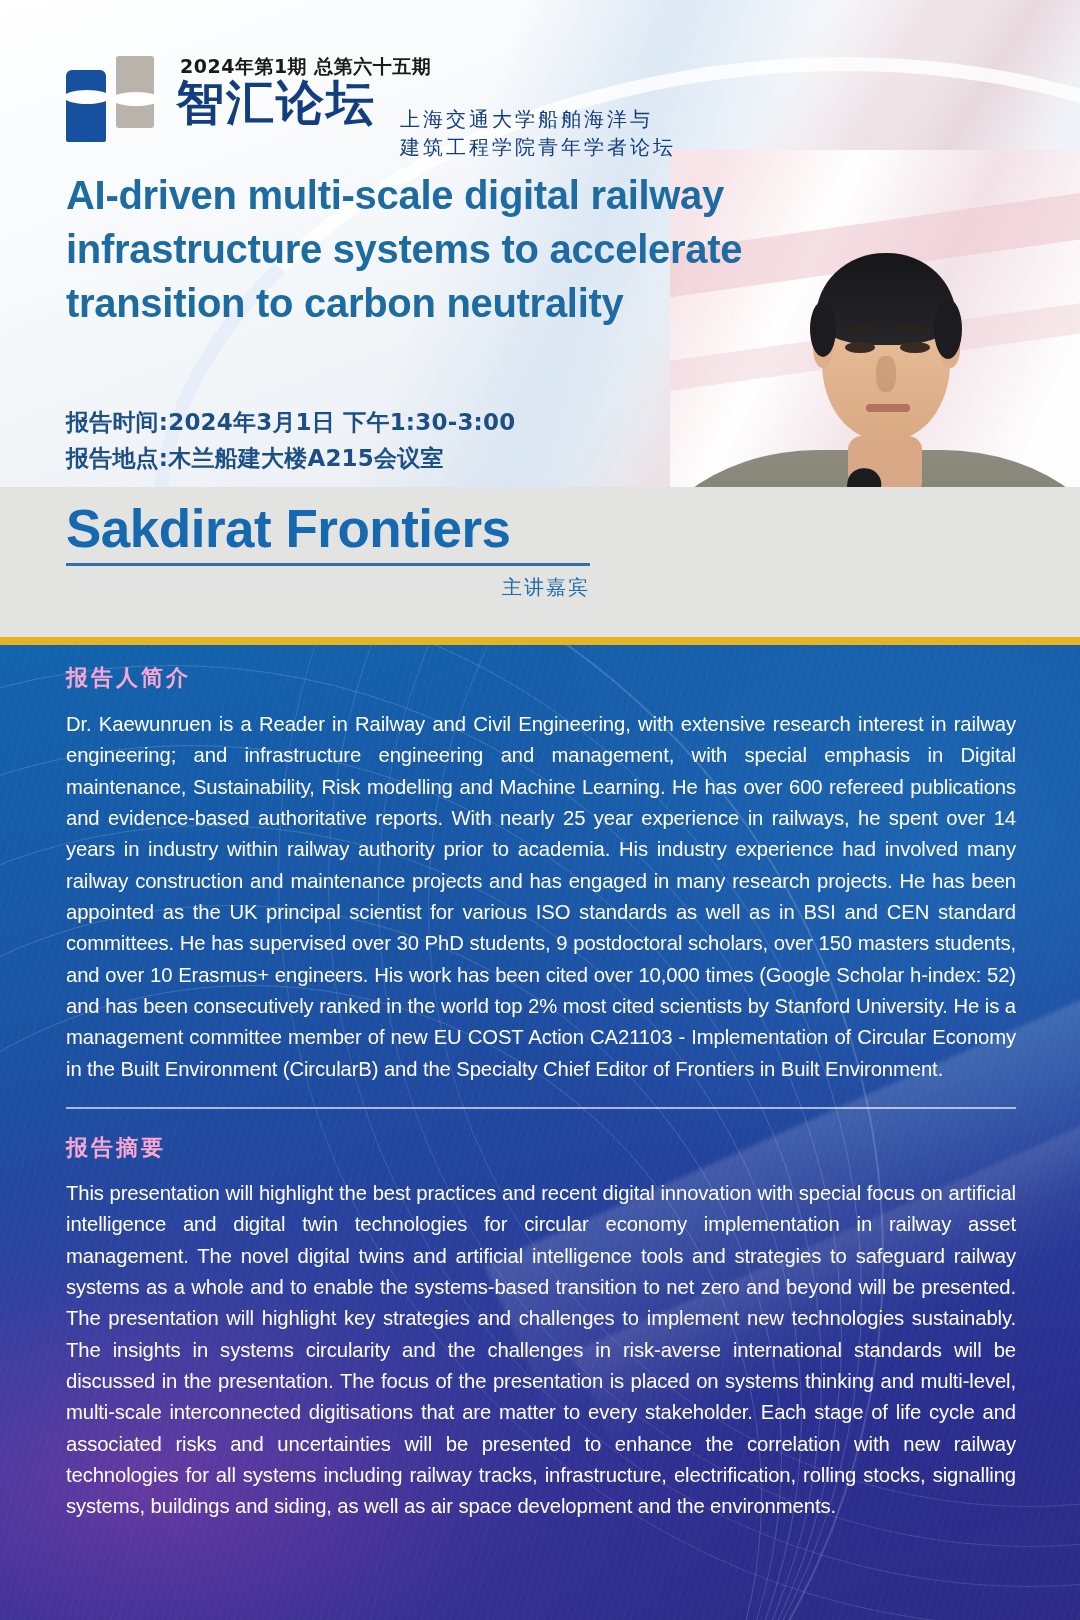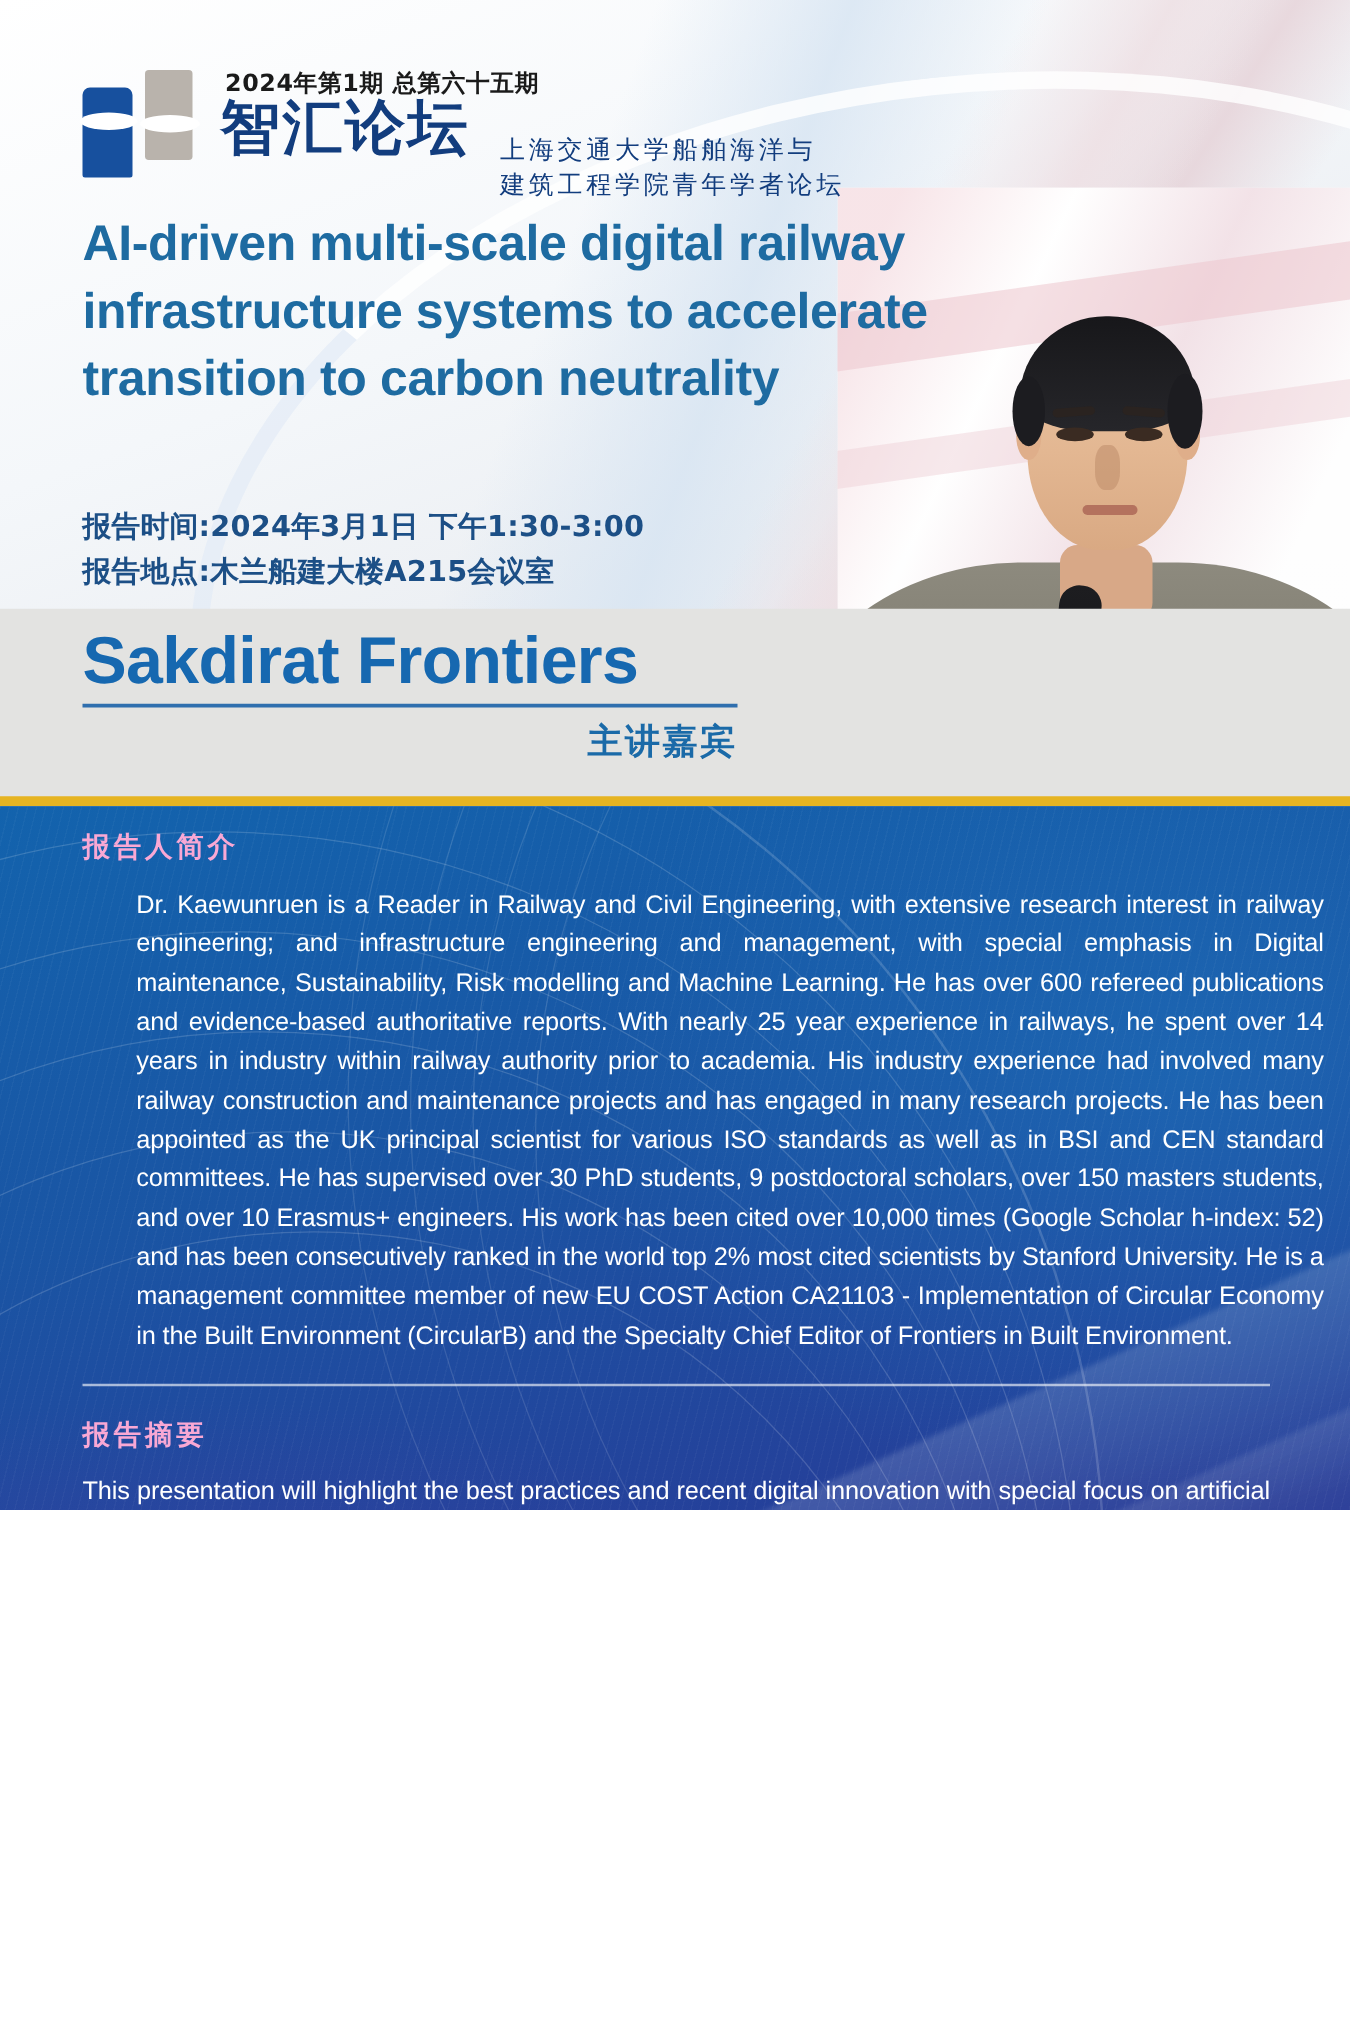--- a/index.html
+++ b/index.html
@@ -1,21 +1,21 @@
 <!DOCTYPE html>
 <html><head>
 <meta charset="utf-8">
 <style>
   html,body{margin:0;padding:0;}
   body{
     width:1080px;height:1620px;
     font-family:"Liberation Sans","DejaVu Sans",sans-serif;
     background:#ffffff;overflow:hidden;
   }
-  .poster{position:relative;width:1080px;height:1208px;overflow:hidden;}
+  .poster{position:relative;width:1080px;height:1620px;overflow:hidden;}
 
   
   .header{
     position:absolute;left:0;top:0;width:1080px;height:645px;overflow:hidden;
     background:#eef1f5;
   }
   .hdr-bg{
     position:absolute;inset:0;
     background:
       linear-gradient(118deg, rgba(255,255,255,0) 58%, rgba(238,224,228,.85) 66%, rgba(255,255,255,0) 72%),
@@ -88,21 +88,21 @@
   .brand-sub{position:absolute;left:400px;top:84px;font-size:20px;color:#123d7e;line-height:1.42;letter-spacing:3px;font-family:"DejaVu Sans","Liberation Sans",sans-serif;margin-top:21px;}
 
   .title{position:absolute;left:66px;top:168px;width:700px;
     font-size:40px;font-weight:bold;line-height:1.35;color:#1e6ba1;letter-spacing:-.3px;}
 
   .meta{position:absolute;left:66px;top:405px;font-size:23px;font-weight:bold;color:#1c4f86;line-height:1.55;letter-spacing:.2px;font-family:"DejaVu Sans","Liberation Sans",sans-serif;}
 
   .namebar{position:absolute;left:0;top:487px;width:1080px;height:158px;background:#e3e3e1;}
   .speaker{position:absolute;left:66px;top:498px;font-size:53px;font-weight:bold;color:#1668b0;letter-spacing:-.5px;}
   .nameline{position:absolute;left:66px;top:563px;width:524px;height:3px;background:#2f6fae;}
-  .role{position:absolute;left:66px;top:574px;width:524px;text-align:right;font-size:28px;font-weight:bold;color:#1a6aa8;letter-spacing:2px;font-family:"DejaVu Sans","Liberation Sans",sans-serif;}
+  .role{position:absolute;left:66px;top:574px;width:524px;text-align:right;font-size:20px;font-weight:normal;color:#1a6aa8;letter-spacing:2px;font-family:"DejaVu Sans","Liberation Sans",sans-serif;}
 
   .goldbar{position:absolute;left:0;top:637px;width:1080px;height:8px;background:#e6b422;}
 
   
   .bodywrap{position:absolute;left:0;top:645px;width:1080px;height:975px;overflow:hidden;background:#1560a8;}
   .bg-grad{position:absolute;inset:0;
     background:
       radial-gradient(900px 520px at 14% 86%, rgba(150,62,175,.55) 0%, rgba(90,60,170,.18) 42%, rgba(0,0,0,0) 70%),
       radial-gradient(760px 520px at 88% 22%, rgba(30,116,190,.55) 0%, rgba(0,0,0,0) 66%),
       linear-gradient(168deg,#1363ad 0%,#1a55a4 30%,#25409a 58%,#2b2f8f 80%,#2d2b86 100%);}
@@ -126,21 +126,21 @@
     transform:rotate(-24deg);filter:blur(2px);}
   .diag2{position:absolute;left:560px;top:540px;width:800px;height:110px;
     background:linear-gradient(180deg, rgba(255,255,255,.10), rgba(255,255,255,0));
     transform:rotate(-24deg);filter:blur(2px);}
 
   .content{position:absolute;inset:0;padding:0;}
   .sec-head{position:absolute;left:66px;font-size:22px;font-weight:bold;color:#f9a8d4;letter-spacing:3px;font-family:"DejaVu Sans","Liberation Sans",sans-serif;}
   .sec-bio-head{top:18px;}
   .sec-abs-head{top:488px;}
   .para{position:absolute;left:66px;width:950px;color:#ffffff;font-size:20.3px;line-height:1.545;text-align:justify;letter-spacing:-.12px;}
-  .bio-text{top:64px;margin-left:43px;}
+  .bio-text{top:64px;}
   .abs-text{top:533px;}
   .divider{position:absolute;left:66px;top:462px;width:950px;height:2px;background:rgba(255,255,255,.62);}
 </style>
 </head>
 <body>
 
 <div class="poster">
 
   <div class="header">
     <div class="hdr-bg"></div>

